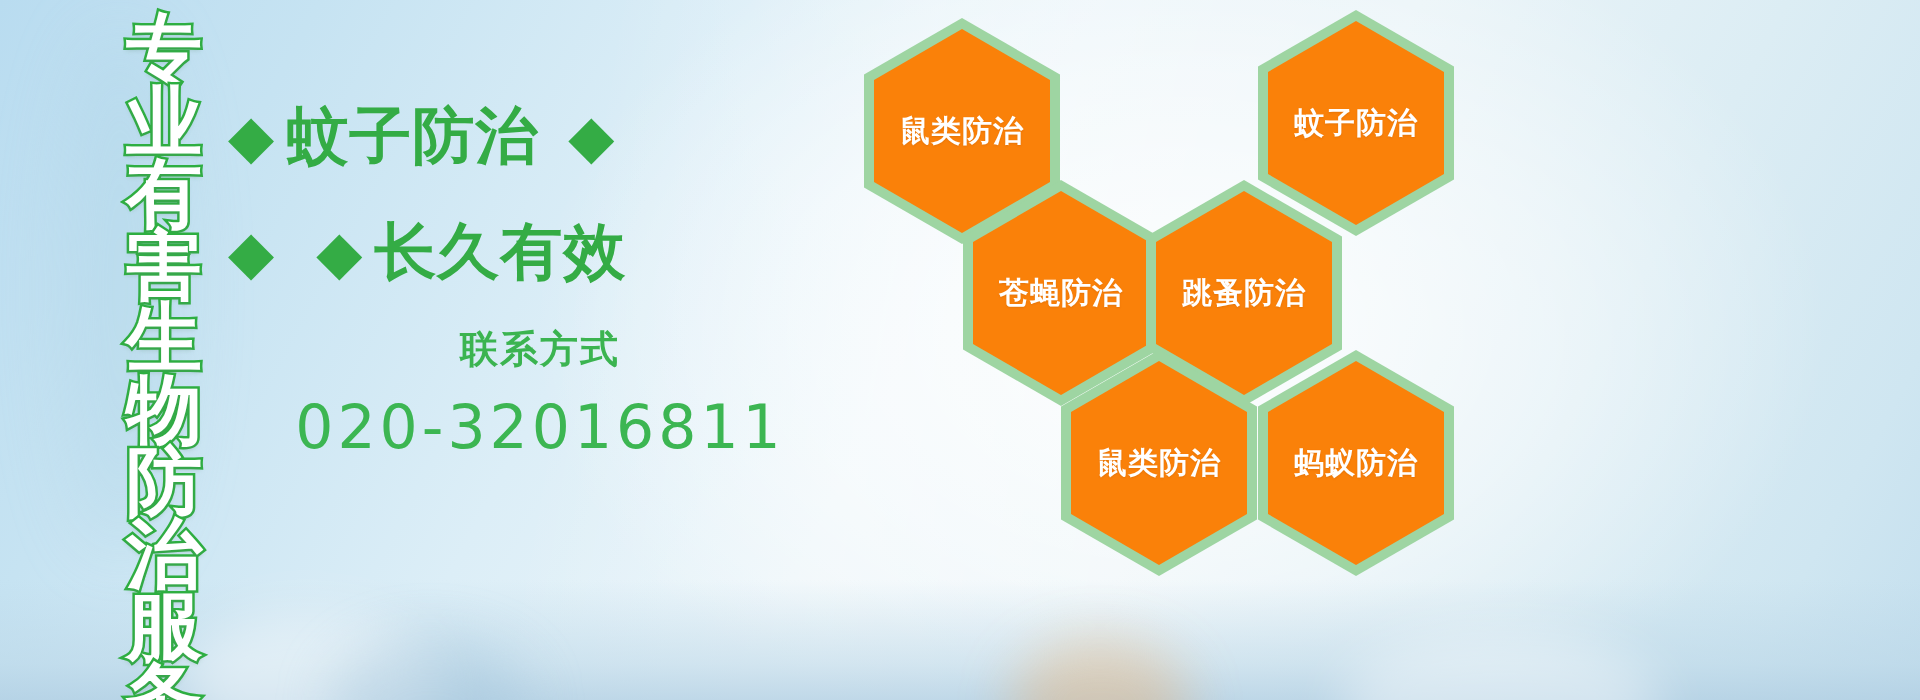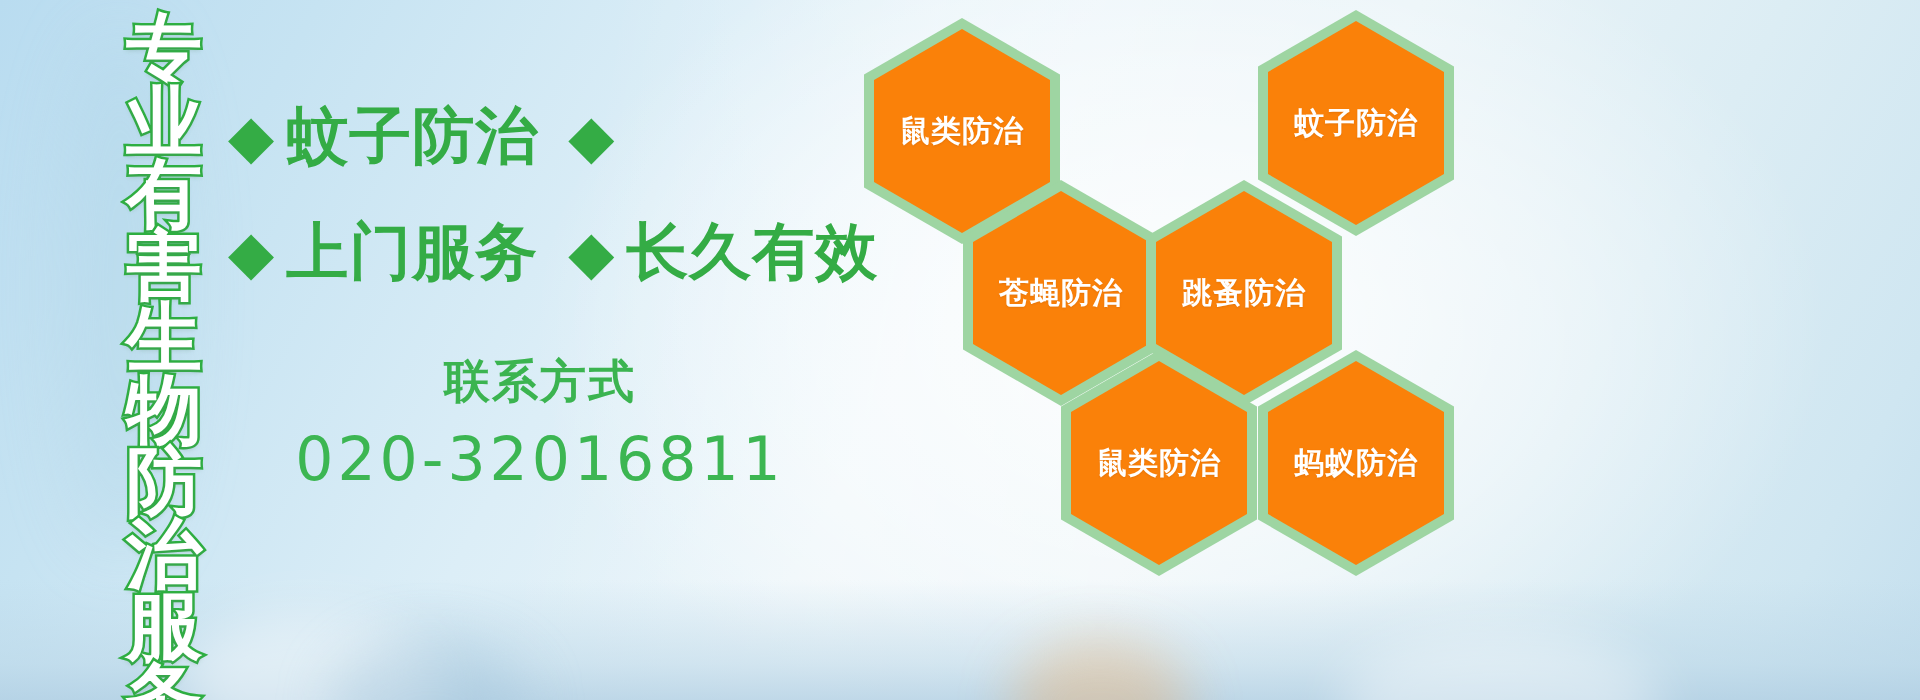--- a/index.html
+++ b/index.html
@@ -108,26 +108,25 @@
   
   #contact {
     position: absolute;
     left: 230px;
     top: 310px;
     width: 620px;
     text-align: center;
   }
   #contact .contact-title {
     color: #3bb450;
-    font-size: 46px;
+    font-size: 38px;
     line-height: 78px;
     font-weight: 700;
     letter-spacing: 2px;
     font-family: "DejaVu Sans", "Liberation Sans", sans-serif;
-    margin-top: 32px;
   }
   #contact .phone {
     color: #3cb652;
     font-size: 60px;
     line-height: 78px;
     font-weight: 400;
     letter-spacing: 4px;
     font-family: "DejaVu Sans", "Liberation Sans", sans-serif;
   }
 
@@ -209,21 +208,20 @@
         <span class="diamond">◆</span>
         <span class="ftext">蚊子防治</span>
       </div>
       <div class="feature-item">
         <span class="diamond">◆</span>
       </div>
     </div>
     <div class="feature-row">
       <div class="feature-item">
         <span class="diamond">◆</span>
-        <span class="ftext">上门服务</span>
       </div>
       <div class="feature-item">
         <span class="diamond">◆</span>
         <span class="ftext">长久有效</span>
       </div>
     </div>
   </div>
 
   <div id="contact">
     <div class="contact-title">联系方式</div>

